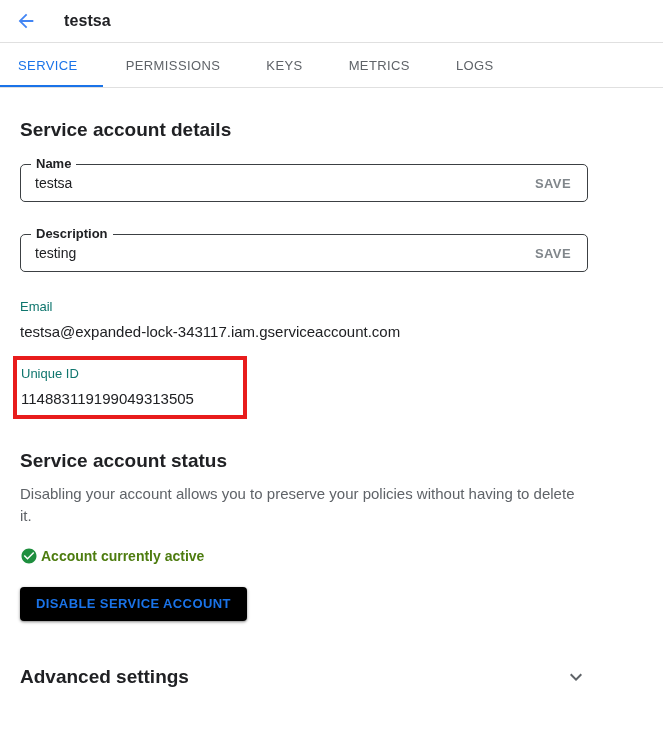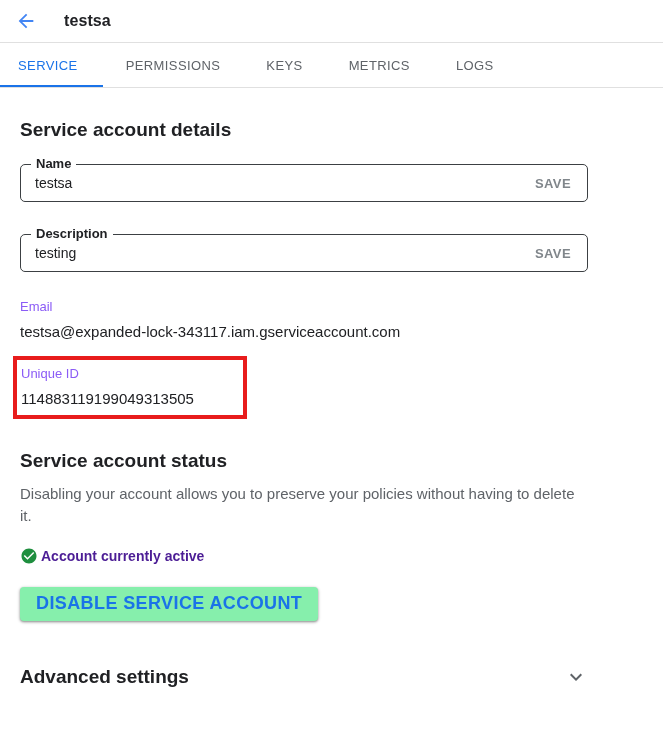--- a/index.html
+++ b/index.html
@@ -53,37 +53,37 @@
   .field-input{
     border:none;outline:none;background:transparent;flex:1;
     font-family:"Liberation Sans",sans-serif;font-size:14px;color:#202124;
     padding:0 0 0 14px;
   }
   .field-save{
     border:none;background:transparent;color:#80868b;font-size:13px;font-weight:700;
     letter-spacing:.4px;padding:0 16px 0 8px;cursor:pointer;
     font-family:"Liberation Sans",sans-serif;
   }
-  .meta-label{font-size:13px;color:#8b5cf6;margin-top:26px;line-height:18px;}
+  .meta-label{font-size:13px;color:#0f766e;margin-top:26px;line-height:18px;}
   .meta-value{font-size:15px;color:#202124;margin-top:6px;line-height:20px;}
   .uid-box{
     margin-top:14px;margin-left:-7px;border:4px solid #e81c1c;
     width:234px;box-sizing:border-box;padding:5px 4px 6px 4px;background:#fff;
   }
   .uid-box .meta-label{margin-top:0;}
   .status-desc{
     font-size:15px;color:#5f6368;line-height:16px;margin:10px 0 2px 0;max-width:555px;
     line-height:1.45;
   }
   .status-row{display:flex;align-items:center;margin-top:20px;}
   .status-row .check{width:18px;height:18px;flex:0 0 auto;display:block;}
-  .status-text{font-size:14px;font-weight:700;color:#4c1d95;margin-left:3px;}
+  .status-text{font-size:14px;font-weight:700;color:#4d7c0f;margin-left:3px;}
   .disable-btn{
-    margin-top:22px;height:34px;padding:0 16px;background:#86efac;border:none;
-    border-radius:4px;color:#1a73e8;font-size:18px;font-weight:700;letter-spacing:.4px;
+    margin-top:22px;height:34px;padding:0 16px;background:#000000;border:none;
+    border-radius:4px;color:#1a73e8;font-size:13px;font-weight:700;letter-spacing:.4px;
     font-family:"Liberation Sans",sans-serif;cursor:pointer;
     box-shadow:0 1px 2px rgba(0,0,0,.30),0 1px 3px 1px rgba(0,0,0,.15);
   }
   .advanced-row{
     margin-top:44px;display:flex;align-items:center;justify-content:space-between;
     width:568px;cursor:pointer;
   }
   .advanced-heading{font-size:19px;font-weight:700;color:#202124;line-height:24px;}
   .chevron{width:24px;height:24px;display:block;}
 </style>

